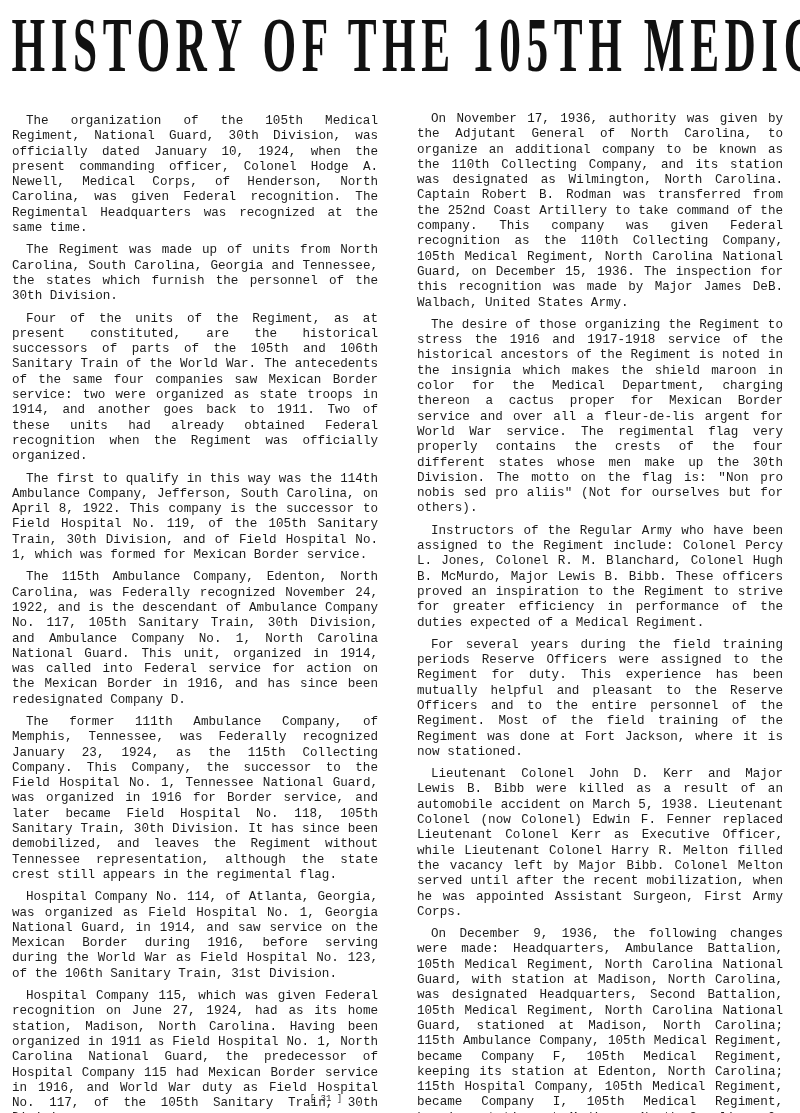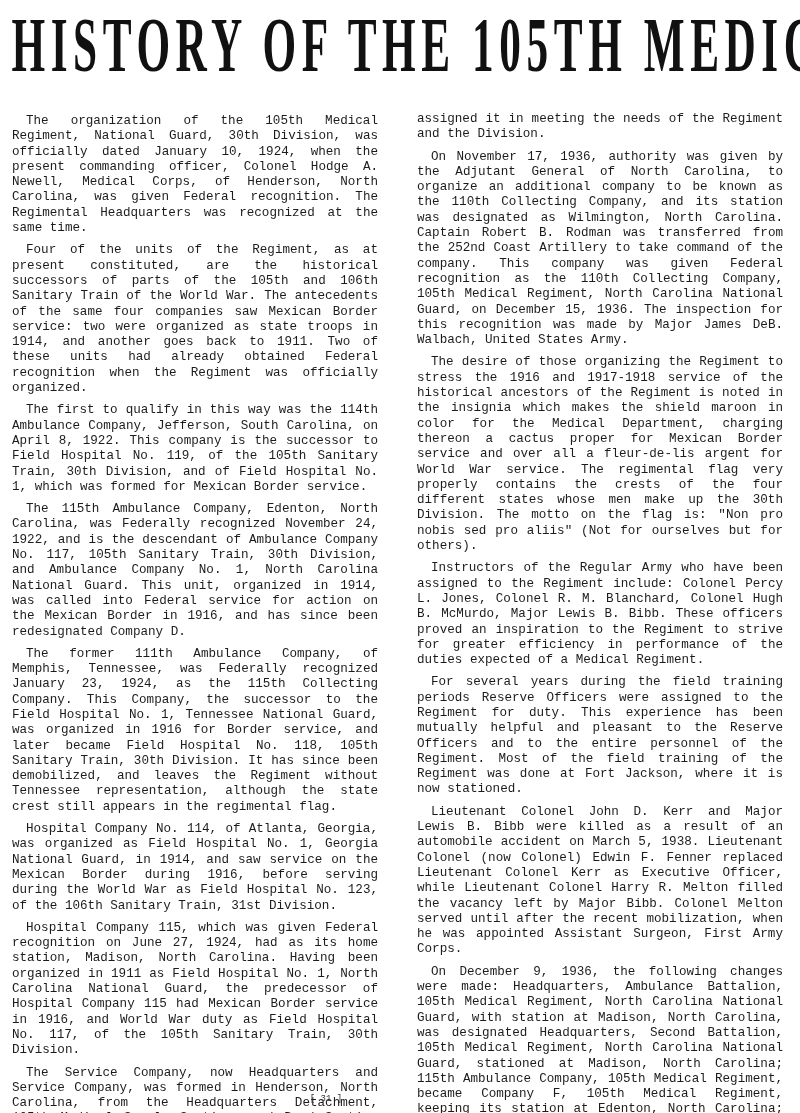--- a/index.html
+++ b/index.html
@@ -68,31 +68,31 @@
   </style>
 </head>
 <body>
 
 <div class="title-wrap">
   <span class="title-inner">HISTORY OF THE 105TH MEDICAL REGIMENT</span>
 </div>
 
 <div class="col col-left">
   <p>The organization of the 105th Medical Regiment, National Guard, 30th Division, was officially dated January 10, 1924, when the present commanding officer, Colonel Hodge A. Newell, Medical Corps, of Henderson, North Carolina, was given Federal recognition. The Regimental Headquarters was recognized at the same time.</p>
+  <p>The Regiment was made up of units from North Carolina, South Carolina, Georgia and Tennessee, the states which furnish the personnel of the 30th Division.</p>
   <p>Four of the units of the Regiment, as at present constituted, are the historical successors of parts of the 105th and 106th Sanitary Train of the World War. The antecedents of the same four companies saw Mexican Border service: two were organized as state troops in 1914, and another goes back to 1911. Two of these units had already obtained Federal recognition when the Regiment was officially organized.</p>
   <p>The first to qualify in this way was the 114th Ambulance Company, Jefferson, South Carolina, on April 8, 1922. This company is the successor to Field Hospital No. 119, of the 105th Sanitary Train, 30th Division, and of Field Hospital No. 1, which was formed for Mexican Border service.</p>
   <p>The 115th Ambulance Company, Edenton, North Carolina, was Federally recognized November 24, 1922, and is the descendant of Ambulance Company No. 117, 105th Sanitary Train, 30th Division, and Ambulance Company No. 1, North Carolina National Guard. This unit, organized in 1914, was called into Federal service for action on the Mexican Border in 1916, and has since been redesignated Company D.</p>
   <p>The former 111th Ambulance Company, of Memphis, Tennessee, was Federally recognized January 23, 1924, as the 115th Collecting Company. This Company, the successor to the Field Hospital No. 1, Tennessee National Guard, was organized in 1916 for Border service, and later became Field Hospital No. 118, 105th Sanitary Train, 30th Division. It has since been demobilized, and leaves the Regiment without Tennessee representation, although the state crest still appears in the regimental flag.</p>
   <p>Hospital Company No. 114, of Atlanta, Georgia, was organized as Field Hospital No. 1, Georgia National Guard, in 1914, and saw service on the Mexican Border during 1916, before serving during the World War as Field Hospital No. 123, of the 106th Sanitary Train, 31st Division.</p>
   <p>Hospital Company 115, which was given Federal recognition on June 27, 1924, had as its home station, Madison, North Carolina. Having been organized in 1911 as Field Hospital No. 1, North Carolina National Guard, the predecessor of Hospital Company 115 had Mexican Border service in 1916, and World War duty as Field Hospital No. 117, of the 105th Sanitary Train, 30th Division.</p>
   <p>The Service Company, now Headquarters and Service Company, was formed in Henderson, North Carolina, from the Headquarters Detachment, 105th Medical Supply Section, and Band Section to perform the duties</p>
 </div>
 
 <div class="col col-right">
-  <p class="cont">assigned it in meeting the needs of the Regiment and the Division.</p>
   <p>On November 17, 1936, authority was given by the Adjutant General of North Carolina, to organize an additional company to be known as the 110th Collecting Company, and its station was designated as Wilmington, North Carolina. Captain Robert B. Rodman was transferred from the 252nd Coast Artillery to take command of the company. This company was given Federal recognition as the 110th Collecting Company, 105th Medical Regiment, North Carolina National Guard, on December 15, 1936. The inspection for this recognition was made by Major James DeB. Walbach, United States Army.</p>
   <p>The desire of those organizing the Regiment to stress the 1916 and 1917-1918 service of the historical ancestors of the Regiment is noted in the insignia which makes the shield maroon in color for the Medical Department, charging thereon a cactus proper for Mexican Border service and over all a fleur-de-lis argent for World War service. The regimental flag very properly contains the crests of the four different states whose men make up the 30th Division. The motto on the flag is: "Non pro nobis sed pro aliis" (Not for ourselves but for others).</p>
   <p>Instructors of the Regular Army who have been assigned to the Regiment include: Colonel Percy L. Jones, Colonel R. M. Blanchard, Colonel Hugh B. McMurdo, Major Lewis B. Bibb. These officers proved an inspiration to the Regiment to strive for greater efficiency in performance of the duties expected of a Medical Regiment.</p>
   <p>For several years during the field training periods Reserve Officers were assigned to the Regiment for duty. This experience has been mutually helpful and pleasant to the Reserve Officers and to the entire personnel of the Regiment. Most of the field training of the Regiment was done at Fort Jackson, where it is now stationed.</p>
   <p>Lieutenant Colonel John D. Kerr and Major Lewis B. Bibb were killed as a result of an automobile accident on March 5, 1938. Lieutenant Colonel (now Colonel) Edwin F. Fenner replaced Lieutenant Colonel Kerr as Executive Officer, while Lieutenant Colonel Harry R. Melton filled the vacancy left by Major Bibb. Colonel Melton served until after the recent mobilization, when he was appointed Assistant Surgeon, First Army Corps.</p>
   <p>On December 9, 1936, the following changes were made: Headquarters, Ambulance Battalion, 105th Medical Regiment, North Carolina National Guard, with station at Madison, North Carolina, was designated Headquarters, Second Battalion, 105th Medical Regiment, North Carolina National Guard, stationed at Madison, North Carolina; 115th Ambulance Company, 105th Medical Regiment, became Company F, 105th Medical Regiment, keeping its station at Edenton, North Carolina; 115th Hospital Company, 105th Medical Regiment, became Company I, 105th Medical Regiment, keeping station at Madison, North Carolina. On December 29, 1936, the 110th Collecting Company, 105th Medical Regiment, became Company A, 105th Medical Regiment, stationed at Wilmington, North Carolina.</p>
 </div>
 
 <div class="page-number">[ 31 ]</div>
 

